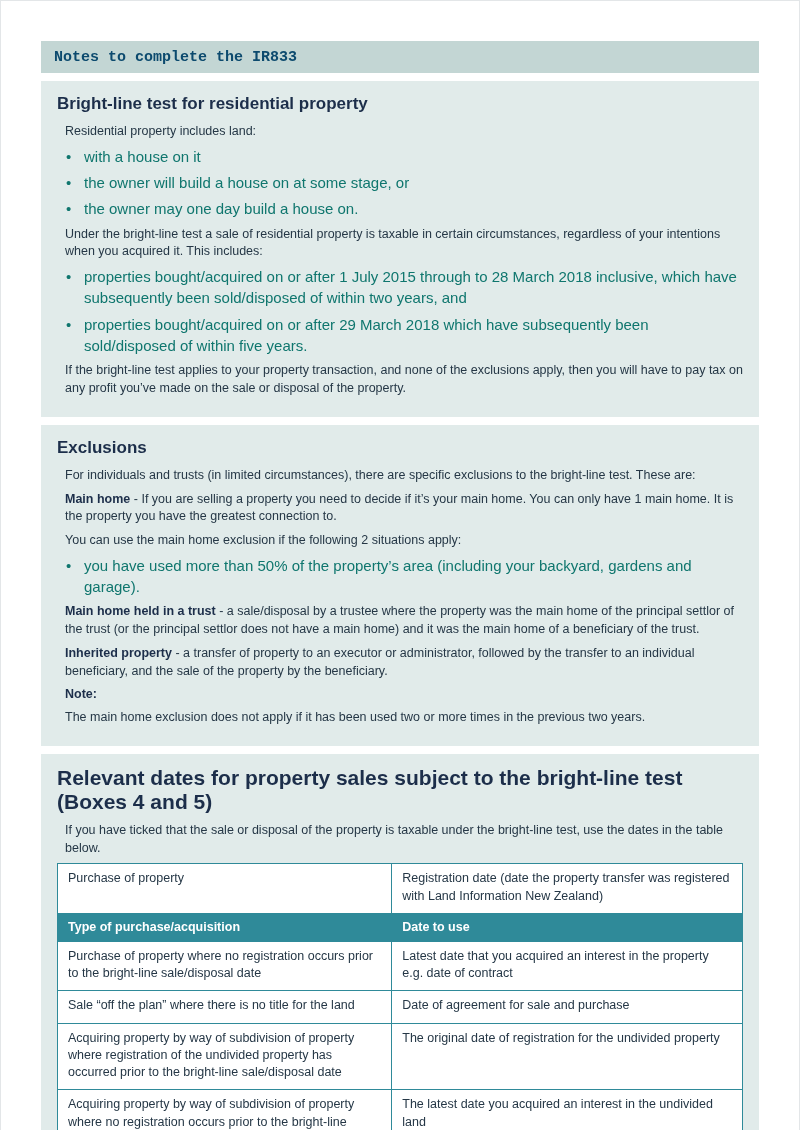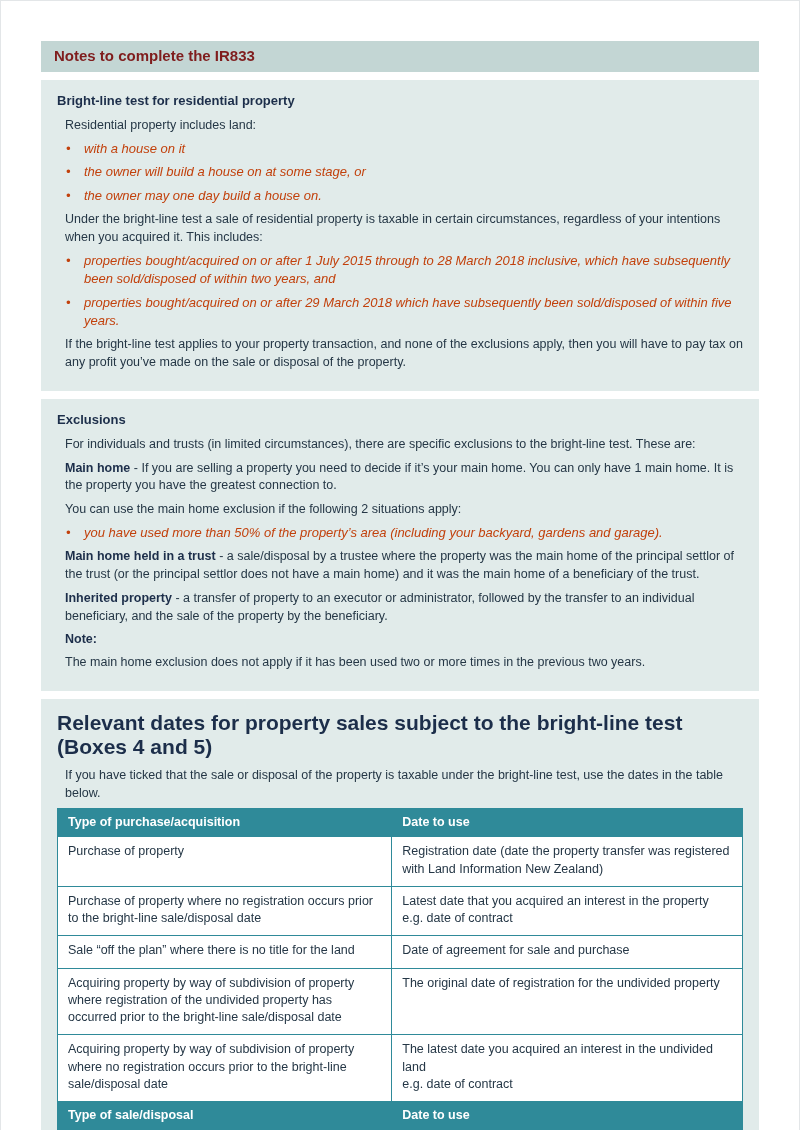--- a/index.html
+++ b/index.html
@@ -18,30 +18,31 @@
     padding: 40px 40px 30px 40px;
   }
   .header-bar {
     background: #c3d6d4;
     padding: 6px 13px 7px;
     margin-bottom: 8px;
   }
   .header-bar span {
     font-size: 15px;
     font-weight: bold;
-    color: #7f1d1d;
+    color: #0c4a6e;
+    font-family: Liberation Mono, monospace;
   }
   .panel {
     background: #e1ebea;
     padding: 11px 16px 13px 16px;
     margin-bottom: 8px;
   }
   .panel:last-child { margin-bottom: 0; }
   .panel-title {
-    font-size: 13px;
+    font-size: 17px;
     font-weight: bold;
     color: #1c2e4a;
     margin: 2px 0 9px 0;
   }
   .panel-title-sm {
     font-size: 21px;
     font-weight: bold;
     color: #1c2e4a;
     margin: 1px 0 8px 0;
   }
@@ -51,27 +52,26 @@
     margin: 0 0 6px 8px;
     color: #253746;
   }
   .panel p.tight { margin-bottom: 5px; }
   strong.lead { font-weight: bold; color: #1c2e4a; }
   ul.bullets {
     list-style: none;
     margin: 0 0 6px 0;
   }
   ul.bullets li {
-    font-size: 13px;
+    font-size: 15px;
     line-height: 1.42;
     position: relative;
     padding-left: 27px;
     margin-bottom: 5px;
-    color: #c2410c;
-    font-style: italic;
+    color: #0f766e;
   }
   ul.bullets li::before {
     content: "\2022";
     position: absolute;
     left: 9px;
     top: 0;
   }
   table.dates-table {
     width: 100%;
     border-collapse: collapse;
@@ -143,26 +143,26 @@
     <div class="panel-title-sm">Relevant dates for property sales subject to the bright-line test (Boxes 4 and 5)</div>
     <p>If you have ticked that the sale or disposal of the property is taxable under the bright-line test, use the dates in the table below.</p>
 
     <table class="dates-table">
       <colgroup>
           <col class="col-left">
           <col class="col-right">
         </colgroup>
       <tbody>
         <tr>
+          <td>Purchase of property</td>
+          <td>Registration date (date the property transfer was registered with Land Information New Zealand)</td>
+        </tr>
+        <tr>
           <th>Type of purchase/acquisition</th>
           <th>Date to use</th>
-        </tr>
-        <tr>
-          <td>Purchase of property</td>
-          <td>Registration date (date the property transfer was registered with Land Information New Zealand)</td>
         </tr>
         <tr>
           <td>Purchase of property where no registration occurs prior to the bright-line sale/disposal date</td>
           <td>Latest date that you acquired an interest in the property
 e.g. date of contract</td>
         </tr>
         <tr>
           <td>Sale “off the plan” where there is no title for the land</td>
           <td>Date of agreement for sale and purchase</td>
         </tr>

